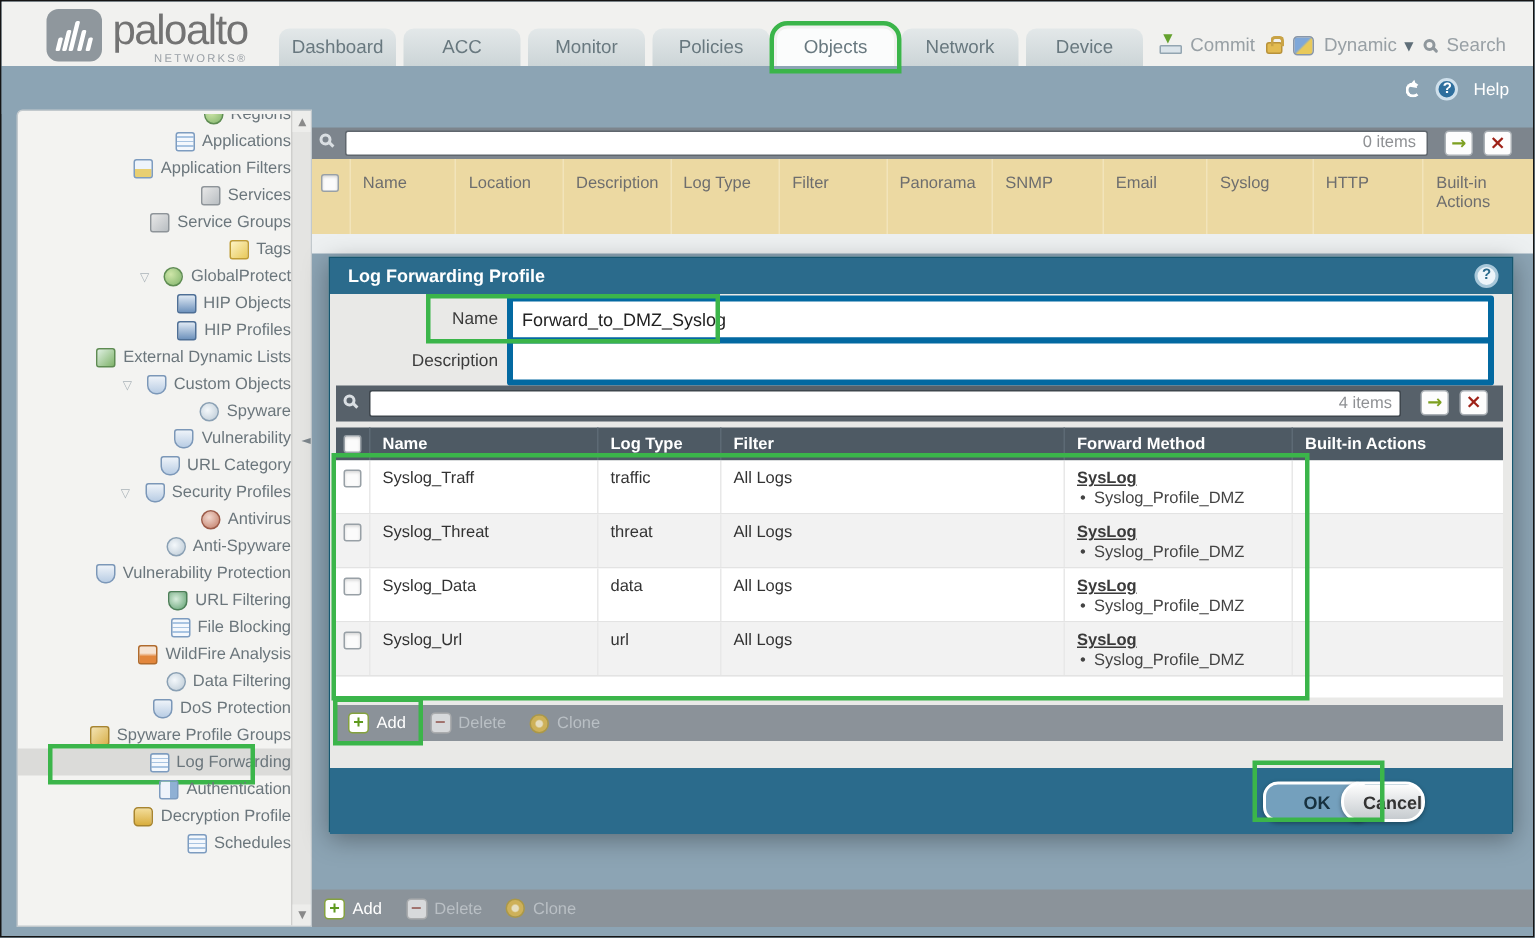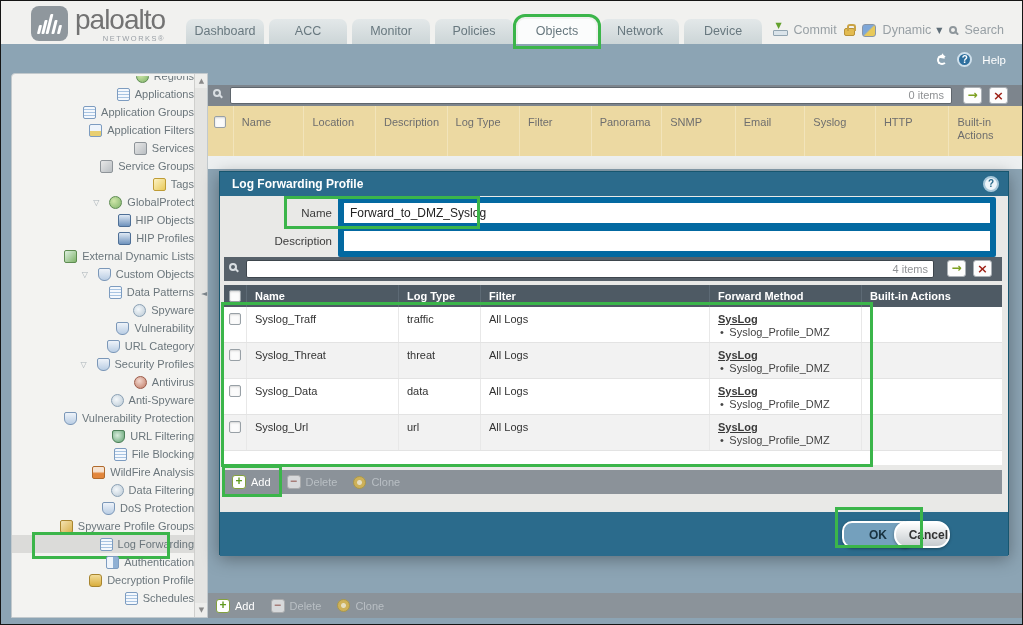--- a/index.html
+++ b/index.html
@@ -107,21 +107,21 @@
   .ic-minus{display:inline-block;width:14px;height:14px;background:#f1f1f1;border:1px solid #b5b5b5;border-radius:3px;color:#a8685f;font-weight:bold;font-size:12px;line-height:11px;text-align:center;opacity:.75;}
   .ic-clone{display:inline-block;width:13px;height:13px;border-radius:50%;background:radial-gradient(circle,#fdf2cb 0 2px,#dfb94a 3px);border:1px solid #b49a34;opacity:.8;}
 
   
   .dialog{position:absolute;left:218px;top:170px;width:790px;height:384px;background:#e9e9e7;border:1px solid #17566f;box-shadow:0 4px 16px rgba(0,0,0,.35);}
   .dtitle{height:24px;background:var(--teal);color:#fff;font-size:12px;font-weight:bold;line-height:24px;padding-left:12px;}
   .dhelp{position:absolute;top:4px;right:9px;width:16px;height:16px;border-radius:50%;background:#eef5fa;border:2px solid #a8c8da;
          color:var(--teal);font-size:10px;font-weight:bold;text-align:center;line-height:12px;cursor:pointer;}
   .frow{position:absolute;left:10px;right:12px;display:flex;align-items:center;height:20px;}
   .frow label{width:102px;text-align:right;margin-right:6px;font-size:11.5px;color:#3c3c3c;}
-  .frow input{flex:1;height:32px;border:6px solid #0369a1;border-radius:2px;font-size:12px;padding:0 6px;color:#222;background:#fff;}
+  .frow input{flex:1;height:32px;border:4px solid #0369a1;border-radius:2px;font-size:12px;padding:0 6px;color:#222;background:#fff;}
   .dsearch{position:absolute;top:85px;left:4px;right:6px;height:24px;background:#57616a;}
   .dsearch .mag-light{top:6px;}
   .dinput{position:absolute;left:22px;top:3px;height:18px;width:calc(100% - 90px);background:#fff;border:1px solid #3e464d;border-radius:2px;font-size:11px;padding:0 6px;color:#333;}
   .dcount{position:absolute;right:74px;top:6px;font-size:11px;color:#8f9194;}
   .dsearch .sq-btn{top:3px;}
   .dthead{position:absolute;top:113px;left:4px;right:6px;height:22px;background:#4e5a64;display:flex;align-items:center;color:#fff;font-size:11px;font-weight:bold;}
   .dhcell{padding-left:8px;border-left:1px solid #5d6a75;height:100%;display:flex;align-items:center;}
   .dhcell:first-child{border-left:none;justify-content:center;padding-left:0;}
   .drows{position:absolute;top:135px;left:4px;right:6px;height:158px;background:#fff;overflow:hidden;}
   .drow{height:36px;display:flex;border-bottom:1px solid #e3e3e3;background:#fff;cursor:pointer;}
@@ -193,24 +193,20 @@
   <div class="sidebar" data-name="objects-sidebar">
     <div class="side-list" data-name="sidebar-tree">
         <div class="side-item lvl0 clipped" data-name="sidebar-item-regions">
           <span class="chip" data-name="regions-icon"></span>
           <span data-name="sidebar-item-label">Regions</span>
         </div>
         <div class="side-item lvl0" data-name="sidebar-item-applications">
           <span class="chip" data-name="applications-icon"></span>
           <span data-name="sidebar-item-label">Applications</span>
         </div>
-        <div class="side-item lvl0" data-name="sidebar-item-application-groups">
-          <span class="chip" data-name="application-groups-icon"></span>
-          <span data-name="sidebar-item-label">Application Groups</span>
-        </div>
         <div class="side-item lvl0" data-name="sidebar-item-application-filters">
           <span class="chip" data-name="application-filters-icon"></span>
           <span data-name="sidebar-item-label">Application Filters</span>
         </div>
         <div class="side-item lvl0" data-name="sidebar-item-services">
           <span class="chip" data-name="services-icon"></span>
           <span data-name="sidebar-item-label">Services</span>
         </div>
         <div class="side-item lvl0" data-name="sidebar-item-service-groups">
           <span class="chip" data-name="service-groups-icon"></span>
@@ -234,24 +230,20 @@
           <span data-name="sidebar-item-label">HIP Profiles</span>
         </div>
         <div class="side-item lvl0" data-name="sidebar-item-external-dynamic-lists">
           <span class="chip" data-name="external-dynamic-lists-icon"></span>
           <span data-name="sidebar-item-label">External Dynamic Lists</span>
         </div>
         <div class="side-item lvl0 grp" data-name="sidebar-item-custom-objects">
           <span class="expander" data-name="expander-icon">▽</span>
           <span class="chip" data-name="custom-objects-icon"></span>
           <span data-name="sidebar-item-label">Custom Objects</span>
-        </div>
-        <div class="side-item lvl1" data-name="sidebar-item-data-patterns">
-          <span class="chip" data-name="data-patterns-icon"></span>
-          <span data-name="sidebar-item-label">Data Patterns</span>
         </div>
         <div class="side-item lvl1" data-name="sidebar-item-spyware">
           <span class="chip" data-name="spyware-icon"></span>
           <span data-name="sidebar-item-label">Spyware</span>
         </div>
         <div class="side-item lvl1" data-name="sidebar-item-vulnerability">
           <span class="chip" data-name="vulnerability-icon"></span>
           <span data-name="sidebar-item-label">Vulnerability</span>
         </div>
         <div class="side-item lvl1" data-name="sidebar-item-url-category">

